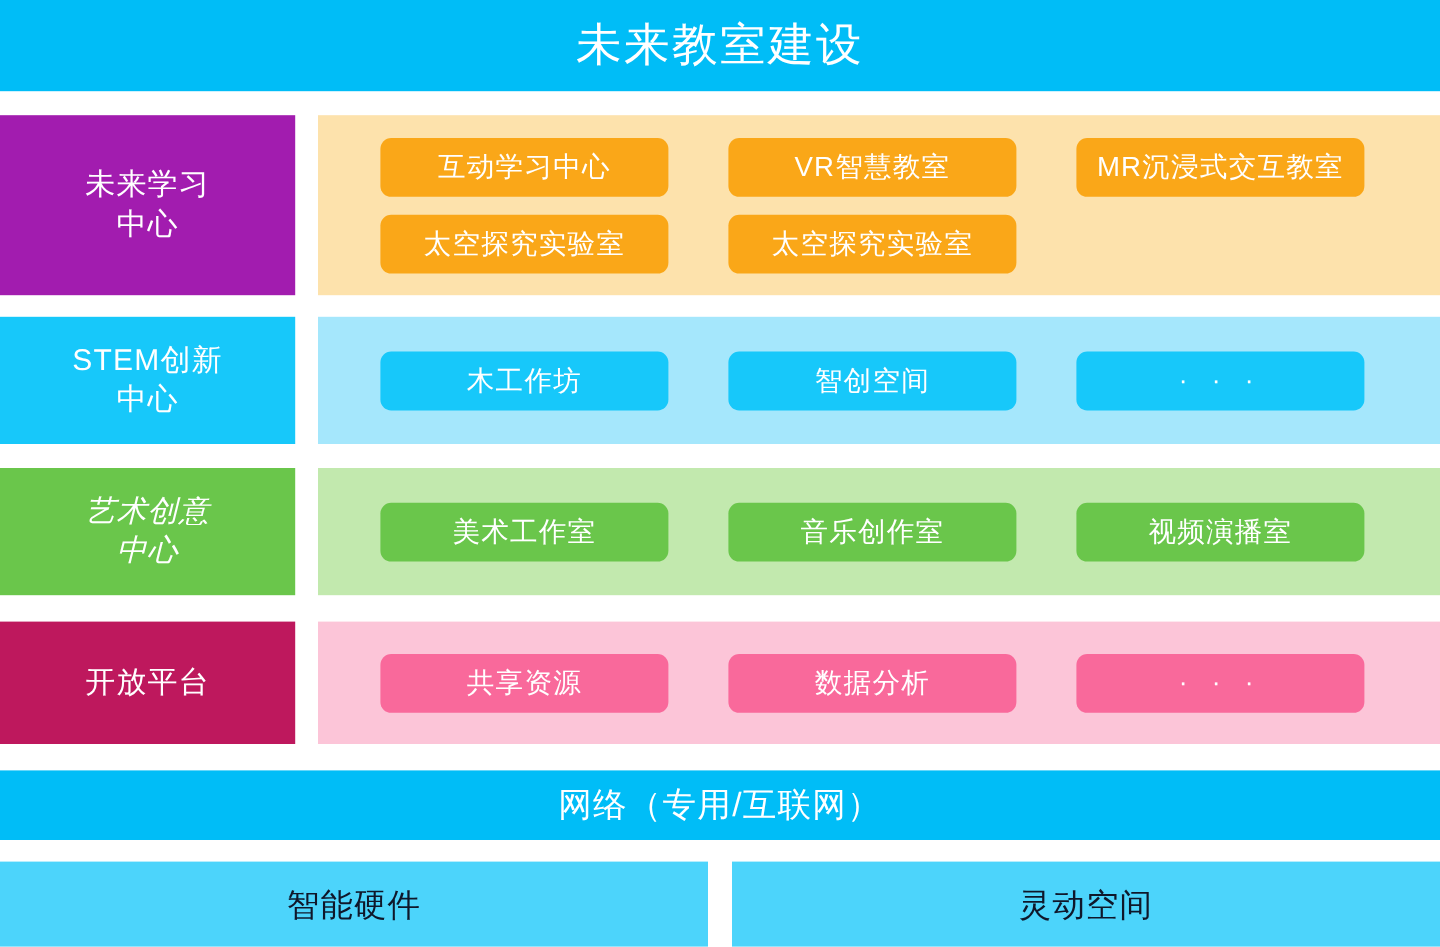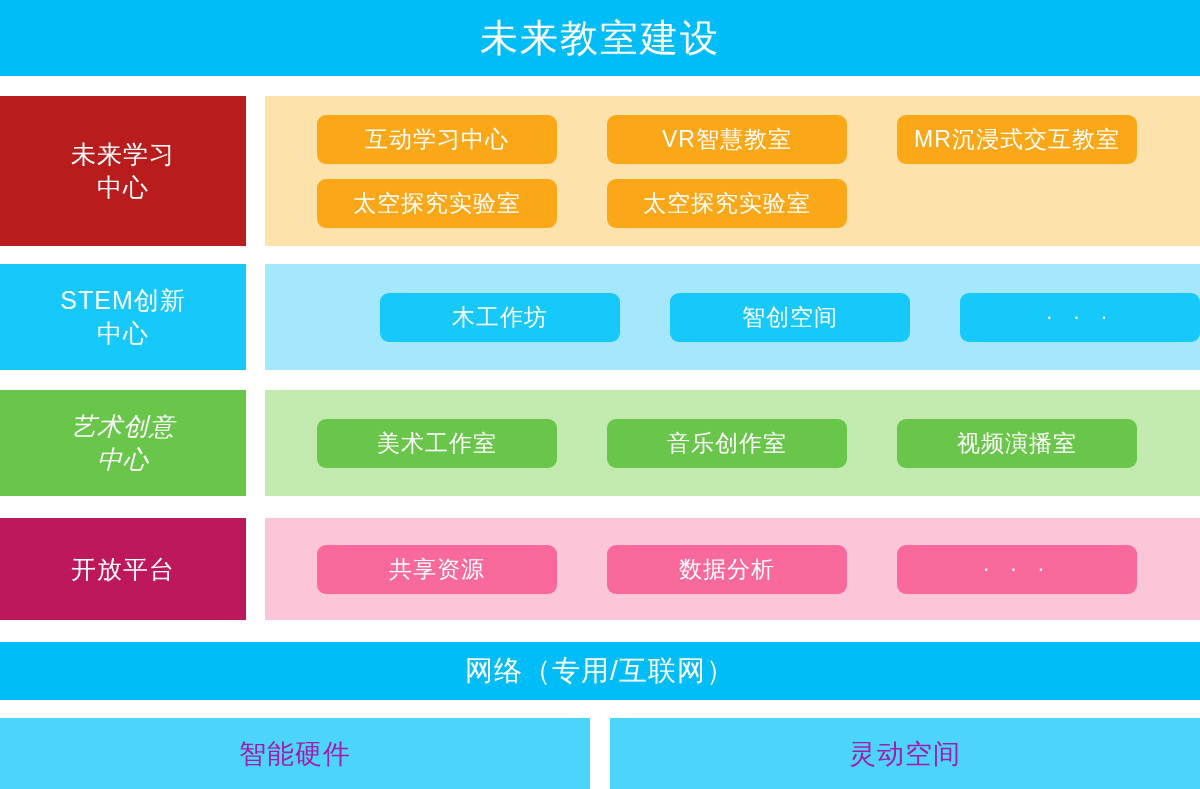--- a/index.html
+++ b/index.html
@@ -93,32 +93,32 @@
   .dots {
     letter-spacing: 7px;
     font-size: 22px;
   }
 
   
   #row-future {
     top: 96px;
     height: 150px;
   }
-  #row-future .row-label { background: #b91c1c; }
+  #row-future .row-label { background: #a21caf; }
   #row-future .row-panel { background: #fde2ac; }
   #row-future .pill { background: #faa718; }
   #row-future .pill-row + .pill-row { margin-top: 15px; }
 
   
   #row-stem {
     top: 264px;
     height: 106px;
   }
   #row-stem .row-label { background: #17c8fa; }
-  #row-stem .row-panel { background: #a5e7fc; align-items: flex-end; }
+  #row-stem .row-panel { background: #a5e7fc; }
   #row-stem .pill { background: #17c8fa; }
 
   
   #row-art {
     top: 390px;
     height: 106px;
   }
   #row-art .row-label { background: #6ac košta; font-style: italic; }
   #row-art .row-label { background: #6ac64b; }
   #row-art .row-panel { background: #c2e9ae; }
@@ -159,21 +159,21 @@
     width: 1200px;
     height: 71px;
     display: flex;
   }
   .bottom-box {
     height: 71px;
     background: #4cd4fb;
     display: flex;
     align-items: center;
     justify-content: center;
-    color: #a21caf;
+    color: #0f172a;
     font-size: 27px;
     letter-spacing: 1px;
   }
   #bottom-box-0 { width: 590px; }
   .bottom-gap { width: 20px; }
   #bottom-box-1 { width: 590px; }
 </style>
 </head>
 <body>
 

